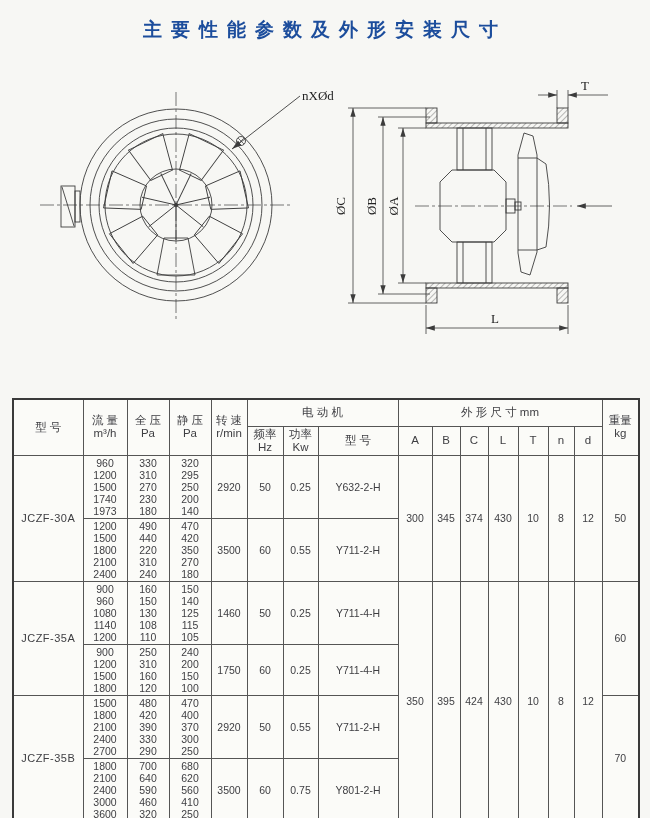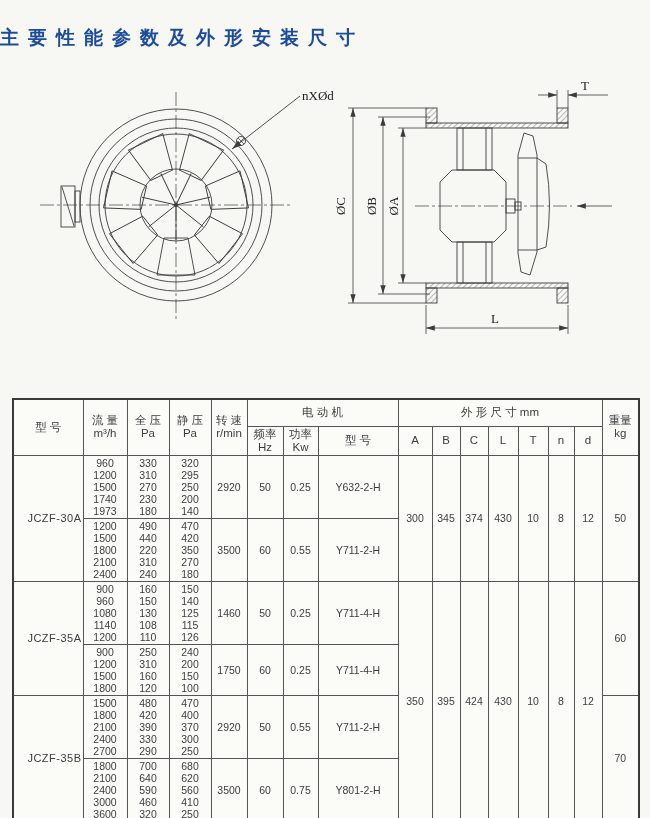--- a/index.html
+++ b/index.html
@@ -5,21 +5,22 @@
   * { margin: 0; padding: 0; box-sizing: border-box; }
   html,body { width: 650px; height: 818px; }
   body {
     position: relative;
     background: #f7f7f4;
     font-family: "Liberation Sans","DejaVu Sans",sans-serif;
     color: #3e3e42;
     overflow: hidden;
   }
   .title {
-    position: absolute; top: 25px; left: 0; width: 100%;
+    position: absolute; top: 17px; left: 0; width: 100%;
+    text-align: center;
     font-size: 19px; font-weight: bold;
     letter-spacing: 9px;
     color: #1c4d9c;
   }
   .drawing {
     position: absolute; top: 60px; left: 0;
   }
   .drawing text {
     font-family: "Liberation Serif","DejaVu Serif",serif;
     font-size: 13px; fill: #222;
@@ -39,21 +40,21 @@
     text-align: center;
     vertical-align: middle;
     padding: 1px 1px;
     font-weight: normal;
     overflow: hidden;
   }
   table.spec thead th { font-size: 11.5px; line-height: 13px; }
   table.spec thead tr.h1 th { height: 27px; }
   table.spec thead tr.h2 th { height: 28px; }
   table.spec td.ml div { line-height: 12px; }
-  table.spec td.model { font-size: 11px; letter-spacing: 0.5px; text-align: right; }
+  table.spec td.model { font-size: 11px; letter-spacing: 0.5px; }
   table.spec td { line-height: 12px; }
 </style>
 </head>
 <body>
 
 <div class="title">主要性能参数及外形安装尺寸</div>
 
 <svg class="drawing" width="650" height="335" viewBox="0 0 650 335">
   <defs>
     <pattern id="hatch" width="4" height="4" patternUnits="userSpaceOnUse" patternTransform="rotate(45)">
@@ -339,21 +340,21 @@
           <div>150</div>
           <div>130</div>
           <div>108</div>
           <div>110</div>
         </td>
         <td class="ml">
           <div>150</div>
           <div>140</div>
           <div>125</div>
           <div>115</div>
-          <div>126</div>
+          <div>105</div>
         </td>
         <td>1460</td>
         <td>50</td>
         <td>0.25</td>
         <td>Y711-4-H</td>
         <td rowspan="4">350</td>
         <td rowspan="4">395</td>
         <td rowspan="4">424</td>
         <td rowspan="4">430</td>
         <td rowspan="4">10</td>

